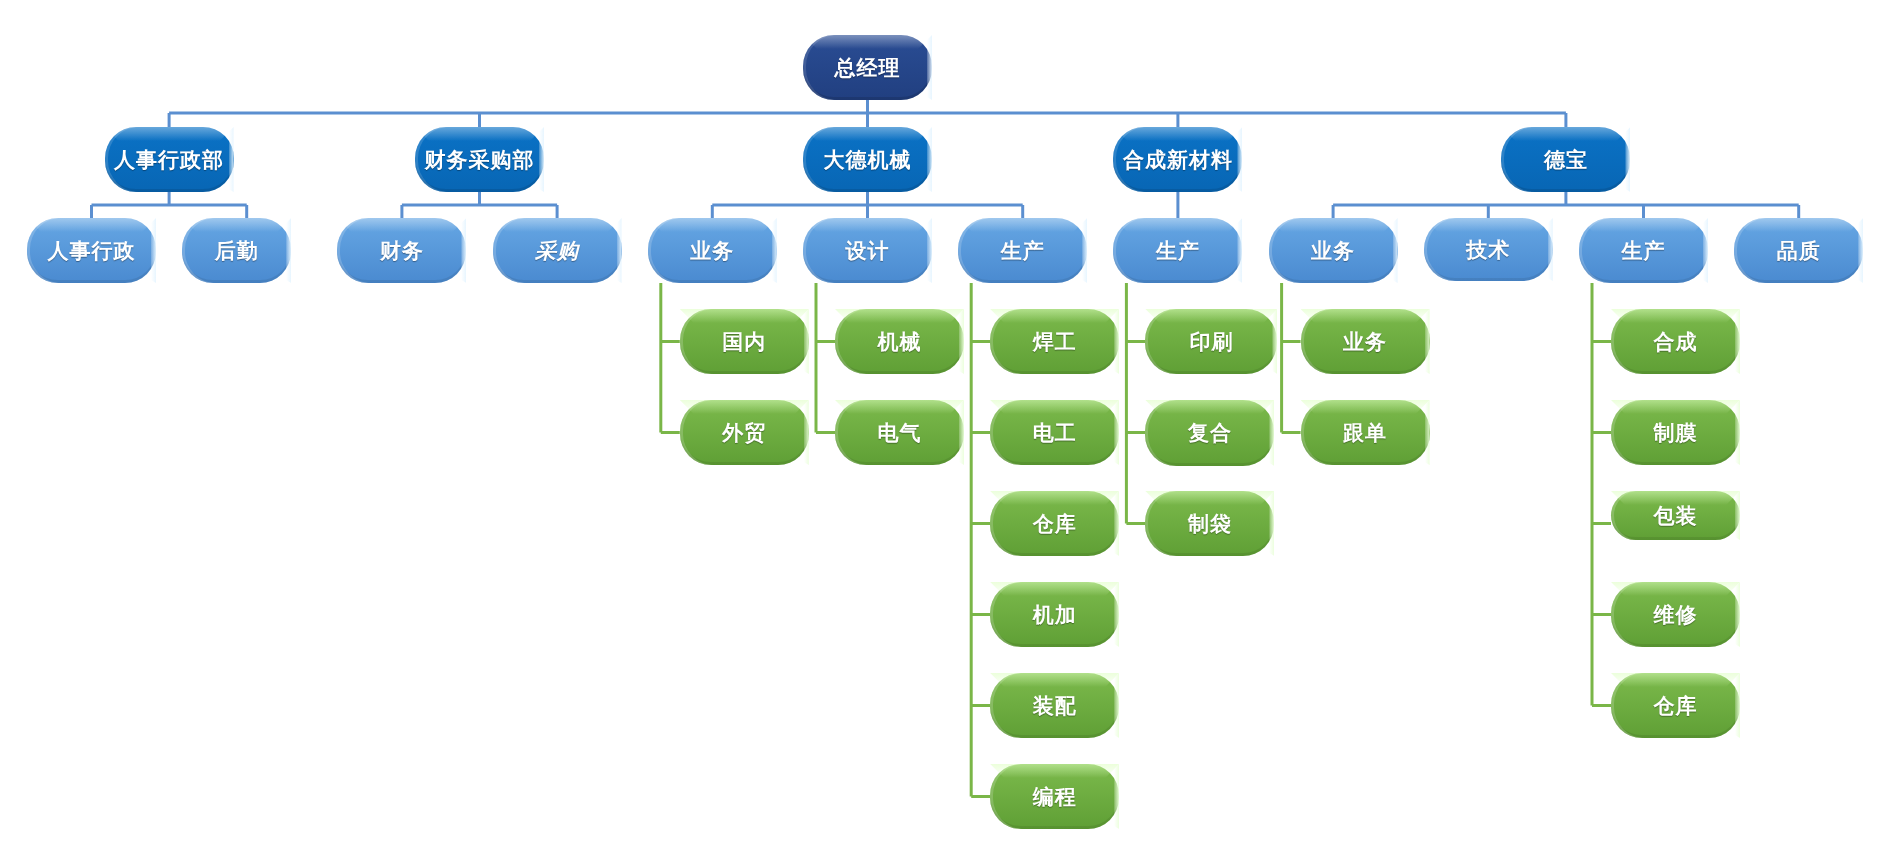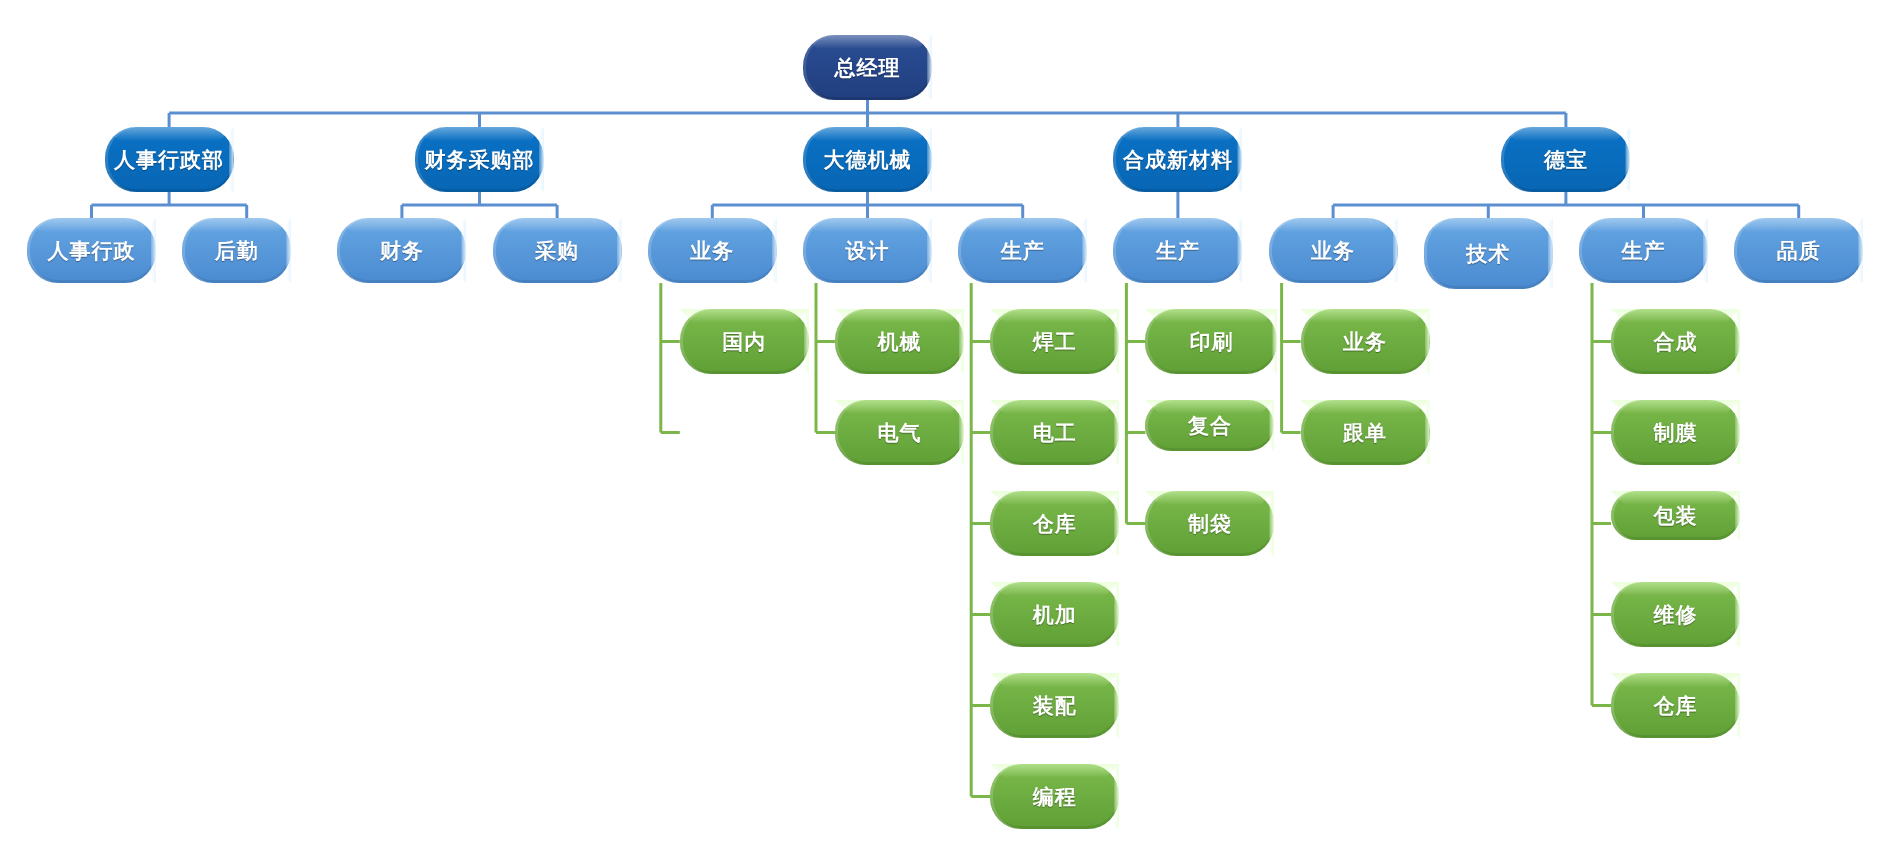--- a/index.html
+++ b/index.html
@@ -107,32 +107,35 @@
     </div>
     <div class="node lvl2" style="left: 182.2px; top: 218px; width: 109px; height: 65px;">
       <span class="lbl">后勤</span>
     </div>
     <div class="node lvl1" style="left: 415px; top: 127px; width: 129px; height: 65px;">
       <span class="lbl">财务采购部</span>
     </div>
     <div class="node lvl2" style="left: 337.4px; top: 218px; width: 129px; height: 65px;">
       <span class="lbl">财务</span>
     </div>
-    <div class="node lvl2" style="left: 492.6px; top: 218px; width: 129px; height: 65px;">
+    <div class="node lvl2" style="left: 492.6px; top: 218px; width: 129px; height: 65px; font-style: italic;">
       <span class="lbl">采购</span>
     </div>
     <div class="node lvl1" style="left: 803px; top: 127px; width: 129px; height: 65px;">
       <span class="lbl">大德机械</span>
     </div>
     <div class="node lvl2" style="left: 647.8px; top: 218px; width: 129px; height: 65px;">
       <span class="lbl">业务</span>
     </div>
     <div class="node lvl3" style="left: 679.8px; top: 309px; width: 129px; height: 65px;">
       <span class="lbl">国内</span>
     </div>
+    <div class="node lvl3" style="left: 679.8px; top: 400px; width: 129px; height: 65px;">
+      <span class="lbl">外贸</span>
+    </div>
     <div class="node lvl2" style="left: 803px; top: 218px; width: 129px; height: 65px;">
       <span class="lbl">设计</span>
     </div>
     <div class="node lvl3" style="left: 835px; top: 309px; width: 129px; height: 65px;">
       <span class="lbl">机械</span>
     </div>
     <div class="node lvl3" style="left: 835px; top: 400px; width: 129px; height: 65px;">
       <span class="lbl">电气</span>
     </div>
     <div class="node lvl2" style="left: 958.2px; top: 218px; width: 129px; height: 65px;">
@@ -158,39 +161,39 @@
     </div>
     <div class="node lvl1" style="left: 1113.4px; top: 127px; width: 129px; height: 65px;">
       <span class="lbl">合成新材料</span>
     </div>
     <div class="node lvl2" style="left: 1113.4px; top: 218px; width: 129px; height: 65px;">
       <span class="lbl">生产</span>
     </div>
     <div class="node lvl3" style="left: 1145.4px; top: 309px; width: 132px; height: 65px;">
       <span class="lbl">印刷</span>
     </div>
-    <div class="node lvl3" style="left: 1145.4px; top: 400px; width: 129px; height: 51px;">
+    <div class="node lvl3" style="left: 1145.4px; top: 400px; width: 129px; height: 66px;">
       <span class="lbl">复合</span>
     </div>
     <div class="node lvl3" style="left: 1145.4px; top: 491px; width: 129px; height: 65px;">
       <span class="lbl">制袋</span>
     </div>
     <div class="node lvl1" style="left: 1501.4px; top: 127px; width: 129px; height: 65px;">
       <span class="lbl">德宝</span>
     </div>
     <div class="node lvl2" style="left: 1268.6px; top: 218px; width: 129px; height: 65px;">
       <span class="lbl">业务</span>
     </div>
     <div class="node lvl3" style="left: 1300.6px; top: 309px; width: 129px; height: 65px;">
       <span class="lbl">业务</span>
     </div>
     <div class="node lvl3" style="left: 1300.6px; top: 400px; width: 129px; height: 65px;">
       <span class="lbl">跟单</span>
     </div>
-    <div class="node lvl2" style="left: 1423.8px; top: 218px; width: 129px; height: 71px;">
+    <div class="node lvl2" style="left: 1423.8px; top: 218px; width: 129px; height: 63px;">
       <span class="lbl">技术</span>
     </div>
     <div class="node lvl2" style="left: 1579px; top: 218px; width: 129px; height: 65px;">
       <span class="lbl">生产</span>
     </div>
     <div class="node lvl3" style="left: 1611px; top: 309px; width: 129px; height: 65px;">
       <span class="lbl">合成</span>
     </div>
     <div class="node lvl3" style="left: 1611px; top: 400px; width: 129px; height: 65px;">
       <span class="lbl">制膜</span>

